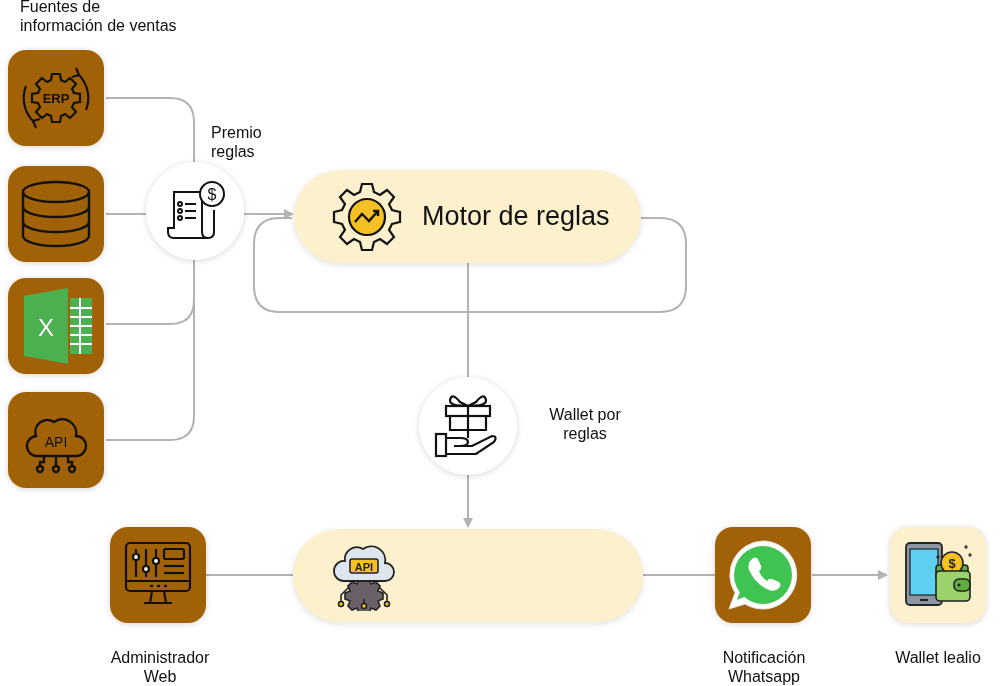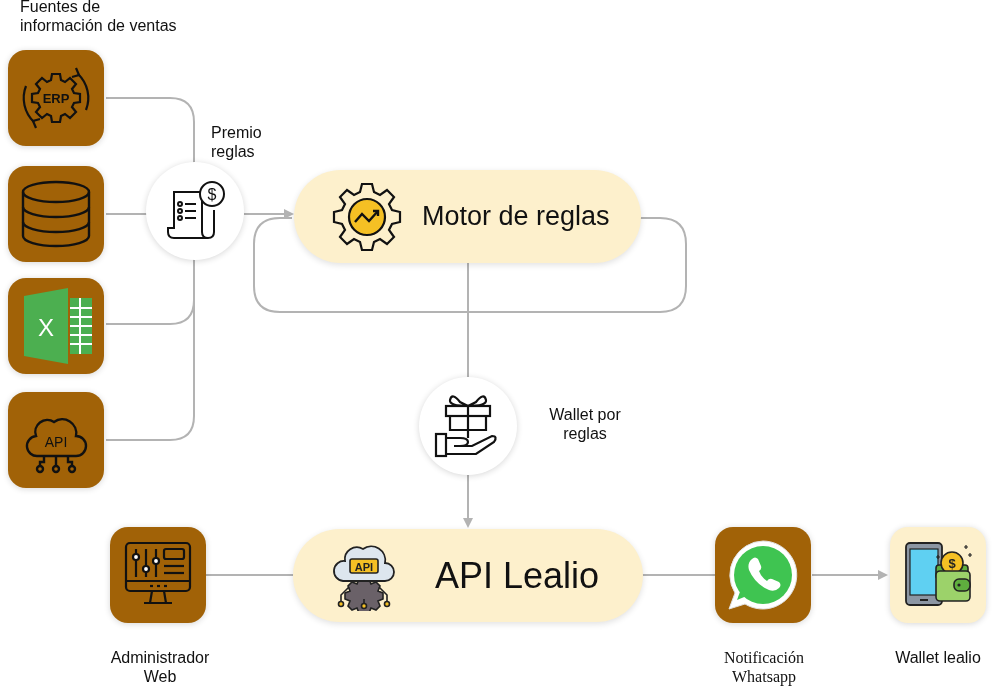--- a/index.html
+++ b/index.html
@@ -183,32 +183,31 @@
     <text x="35" y="29.5" font-family="Liberation Sans, sans-serif" font-size="11" font-weight="bold" text-anchor="middle" fill="#222">API</text>
     <g fill="none" stroke="#222" stroke-width="1.6">
       <path d="M20,46 L12,54 V60"></path>
         <line x1="35" y1="58" x2="35" y2="62"></line>
         <path d="M50,46 L58,54 V60"></path>
       <circle cx="12" cy="63" r="2.5" fill="#f5c024"></circle>
         <circle cx="35" cy="65" r="2.5" fill="#f5c024"></circle>
         <circle cx="58" cy="63" r="2.5" fill="#f5c024"></circle>
     </g>
   </svg>
-  <span class="title" style="margin-left:36px;">API Lealio</span>
 </div>
 
 <div class="tile" style="left:715px;top:527px;">
   <svg width="76" height="76" viewBox="0 0 76 76">
     <path d="M38,4 A34,34 0 1 1 20,67 L4,72 L10,56 A34,34 0 0 1 38,4 z" fill="#fff" stroke="#e1e1e1" stroke-width="1"></path>
     <circle cx="38" cy="38" r="29" fill="#3fc451"></circle>
     <path d="M12,63 L16,52 L24,58 z" fill="#3fc451"></path>
     <path d="M27,22 Q30,19 33,22 L36,29 Q37,32 34,34 Q36,40 42,44 Q44,41 47,42 L54,45 Q57,48 54,51 Q50,55 44,53 Q30,47 24,33 Q22,26 27,22 z" fill="#fff"></path>
   </svg>
 </div>
-<div class="lbl c" style="left:700px;top:648px;width:128px;font-family:Liberation Serif, serif;">
+<div class="lbl c" style="left:700px;top:648px;width:128px;">
   <div>Notificación</div>
   <div>Whatsapp</div>
 </div>
 
 <div class="tile yellow" style="left:890px;top:527px;">
   <svg width="76" height="76" viewBox="0 0 76 76">
     <rect x="6" y="6" width="36" height="62" rx="4" fill="#8c96a3" stroke="#222" stroke-width="1.8"></rect>
     <rect x="10" y="12" width="28" height="46" fill="#5fd0f2" stroke="#222" stroke-width="1.2"></rect>
     <line x1="20" y1="63" x2="28" y2="63" stroke="#222" stroke-width="2"></line>
     <rect x="36" y="28" width="32" height="14" rx="3" fill="#5fae3e" stroke="#222" stroke-width="1.6"></rect>

